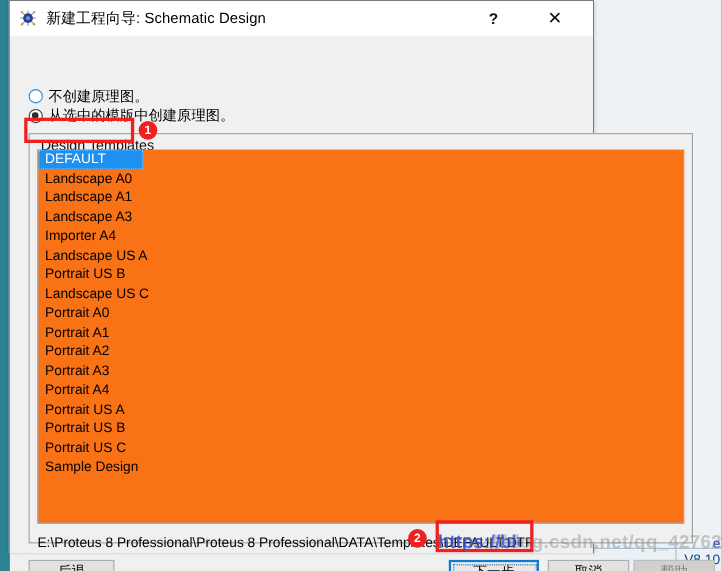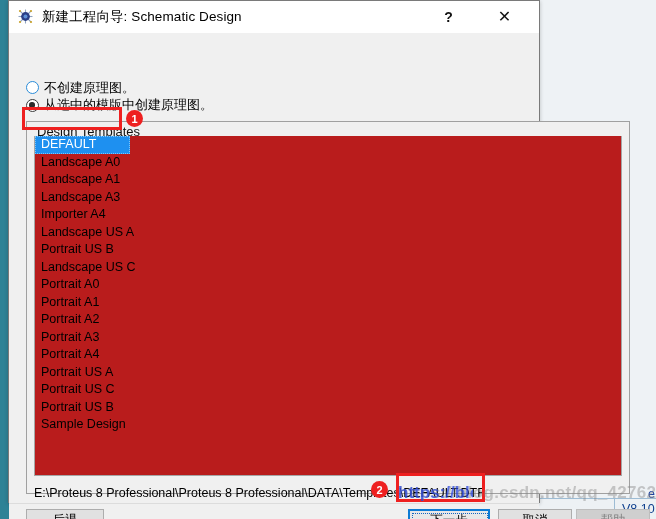--- a/index.html
+++ b/index.html
@@ -194,21 +194,21 @@
     padding: 0 3px;
   }
 
   
   #templates-listbox {
     position: absolute;
     left: 25px;
     top: 103px;
     width: 588px;
     height: 340px;
-    background: #b91c1c;
+    background: #f97316;
     border: 1px solid #a6a6a6;
     border-top: none;
     box-sizing: border-box;
     overflow: hidden;
   }
   .list-item {
     height: 17.5px;
     line-height: 17.5px;
     font-size: 12.5px;
     color: #000;
@@ -404,22 +404,22 @@
         <div class="list-item">Importer A4</div>
         <div class="list-item">Landscape US A</div>
         <div class="list-item">Portrait US B</div>
         <div class="list-item">Landscape US C</div>
         <div class="list-item">Portrait A0</div>
         <div class="list-item">Portrait A1</div>
         <div class="list-item">Portrait A2</div>
         <div class="list-item">Portrait A3</div>
         <div class="list-item">Portrait A4</div>
         <div class="list-item">Portrait US A</div>
+        <div class="list-item">Portrait US B</div>
         <div class="list-item">Portrait US C</div>
-        <div class="list-item">Portrait US B</div>
         <div class="list-item">Sample Design</div>
       </div>
 
     <div id="template-path">E:\Proteus 8 Professional\Proteus 8 Professional\DATA\Templates\DEFAULT.DTF</div>
 
     <div id="footer">
       <button class="dlg-btn" id="btn-back">后退</button>
       <button class="dlg-btn" id="btn-next">下一步</button>
       <div id="btn-next-focus-ring"></div>
       <button class="dlg-btn" id="btn-cancel">取消</button>

